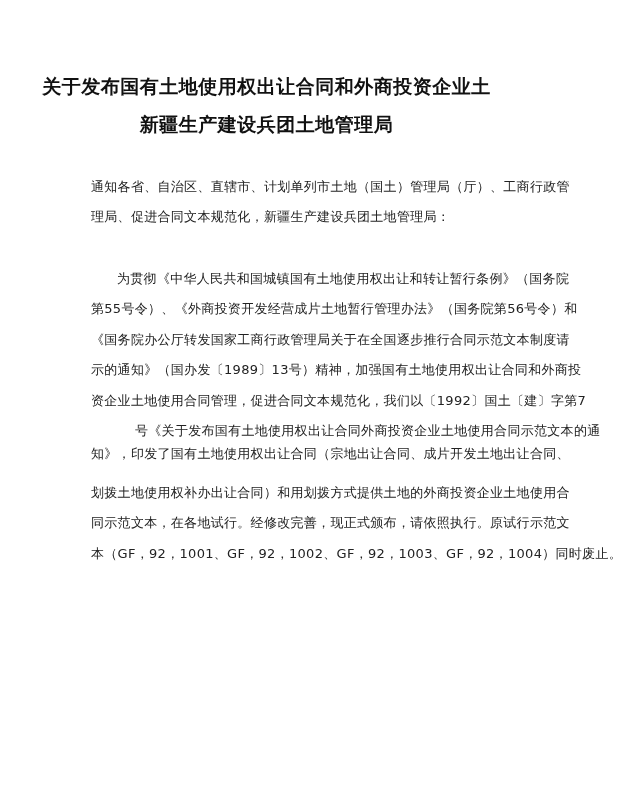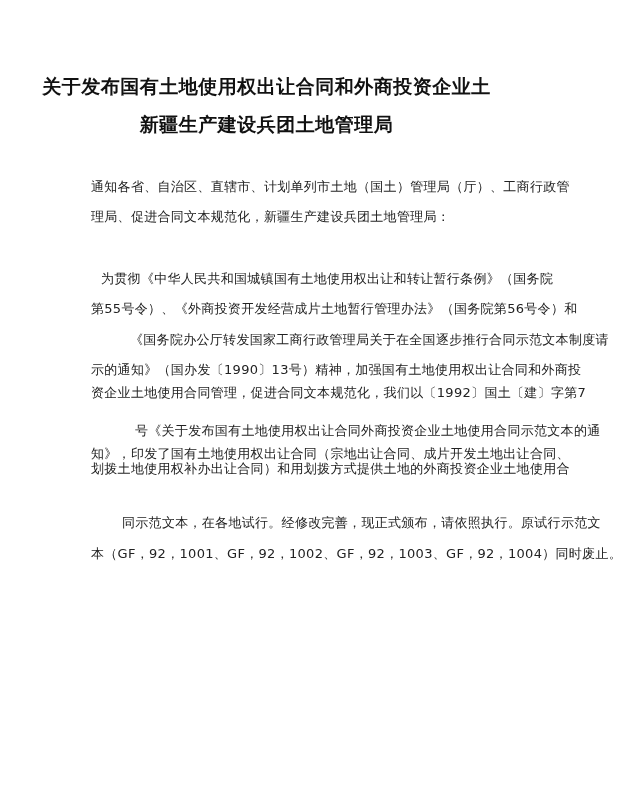--- a/index.html
+++ b/index.html
@@ -17,24 +17,24 @@
 <div>
   <div class="title t1">关于发布国有土地使用权出让合同和外商投资企业土</div>
   <div class="title t2">新疆生产建设兵团土地管理局</div>
 
   <div>
     <div class="line" style="top:178px;">通知各省、自治区、直辖市、计划单列市土地（国土）管理局（厅）、工商行政管</div>
     <div class="line" style="top:208px;">理局、促进合同文本规范化，新疆生产建设兵团土地管理局：</div>
   </div>
 
   <div>
-    <div class="line" style="top:270px; left:101px;">为贯彻《中华人民共和国城镇国有土地使用权出让和转让暂行条例》（国务院</div>
+    <div class="line" style="top:270px; left:117px;">为贯彻《中华人民共和国城镇国有土地使用权出让和转让暂行条例》（国务院</div>
     <div class="line" style="top:300px;">第55号令）、《外商投资开发经营成片土地暂行管理办法》（国务院第56号令）和</div>
-    <div class="line" style="top:331px;margin-left:39px;">《国务院办公厅转发国家工商行政管理局关于在全国逐步推行合同示范文本制度请</div>
-    <div class="line" style="top:361px;">示的通知》（国办发〔1990〕13号）精神，加强国有土地使用权出让合同和外商投</div>
-    <div class="line" style="top:384px;text-align:right;">资企业土地使用合同管理，促进合同文本规范化，我们以〔1992〕国土〔建〕字第7</div>
+    <div class="line" style="top:331px;">《国务院办公厅转发国家工商行政管理局关于在全国逐步推行合同示范文本制度请</div>
+    <div class="line" style="top:361px;">示的通知》（国办发〔1989〕13号）精神，加强国有土地使用权出让合同和外商投</div>
+    <div class="line" style="top:392px;text-align:right;">资企业土地使用合同管理，促进合同文本规范化，我们以〔1992〕国土〔建〕字第7</div>
     <div class="line" style="top:422px;margin-left:44px;">号《关于发布国有土地使用权出让合同外商投资企业土地使用合同示范文本的通</div>
     <div class="line" style="top:445px;">知》，印发了国有土地使用权出让合同（宗地出让合同、成片开发土地出让合同、</div>
-    <div class="line" style="top:460px;">划拨土地使用权补办出让合同）和用划拨方式提供土地的外商投资企业土地使用合</div>
-    <div class="line" style="top:514px;margin-left:31px;">同示范文本，在各地试行。经修改完善，现正式颁布，请依照执行。原试行示范文</div>
+    <div class="line" style="top:484px;">划拨土地使用权补办出让合同）和用划拨方式提供土地的外商投资企业土地使用合</div>
+    <div class="line" style="top:514px;">同示范文本，在各地试行。经修改完善，现正式颁布，请依照执行。原试行示范文</div>
     <div class="line" style="top:545px;">本（GF，92，1001、GF，92，1002、GF，92，1003、GF，92，1004）同时废止。</div>
   </div>
 </div>
 
 </body></html>

